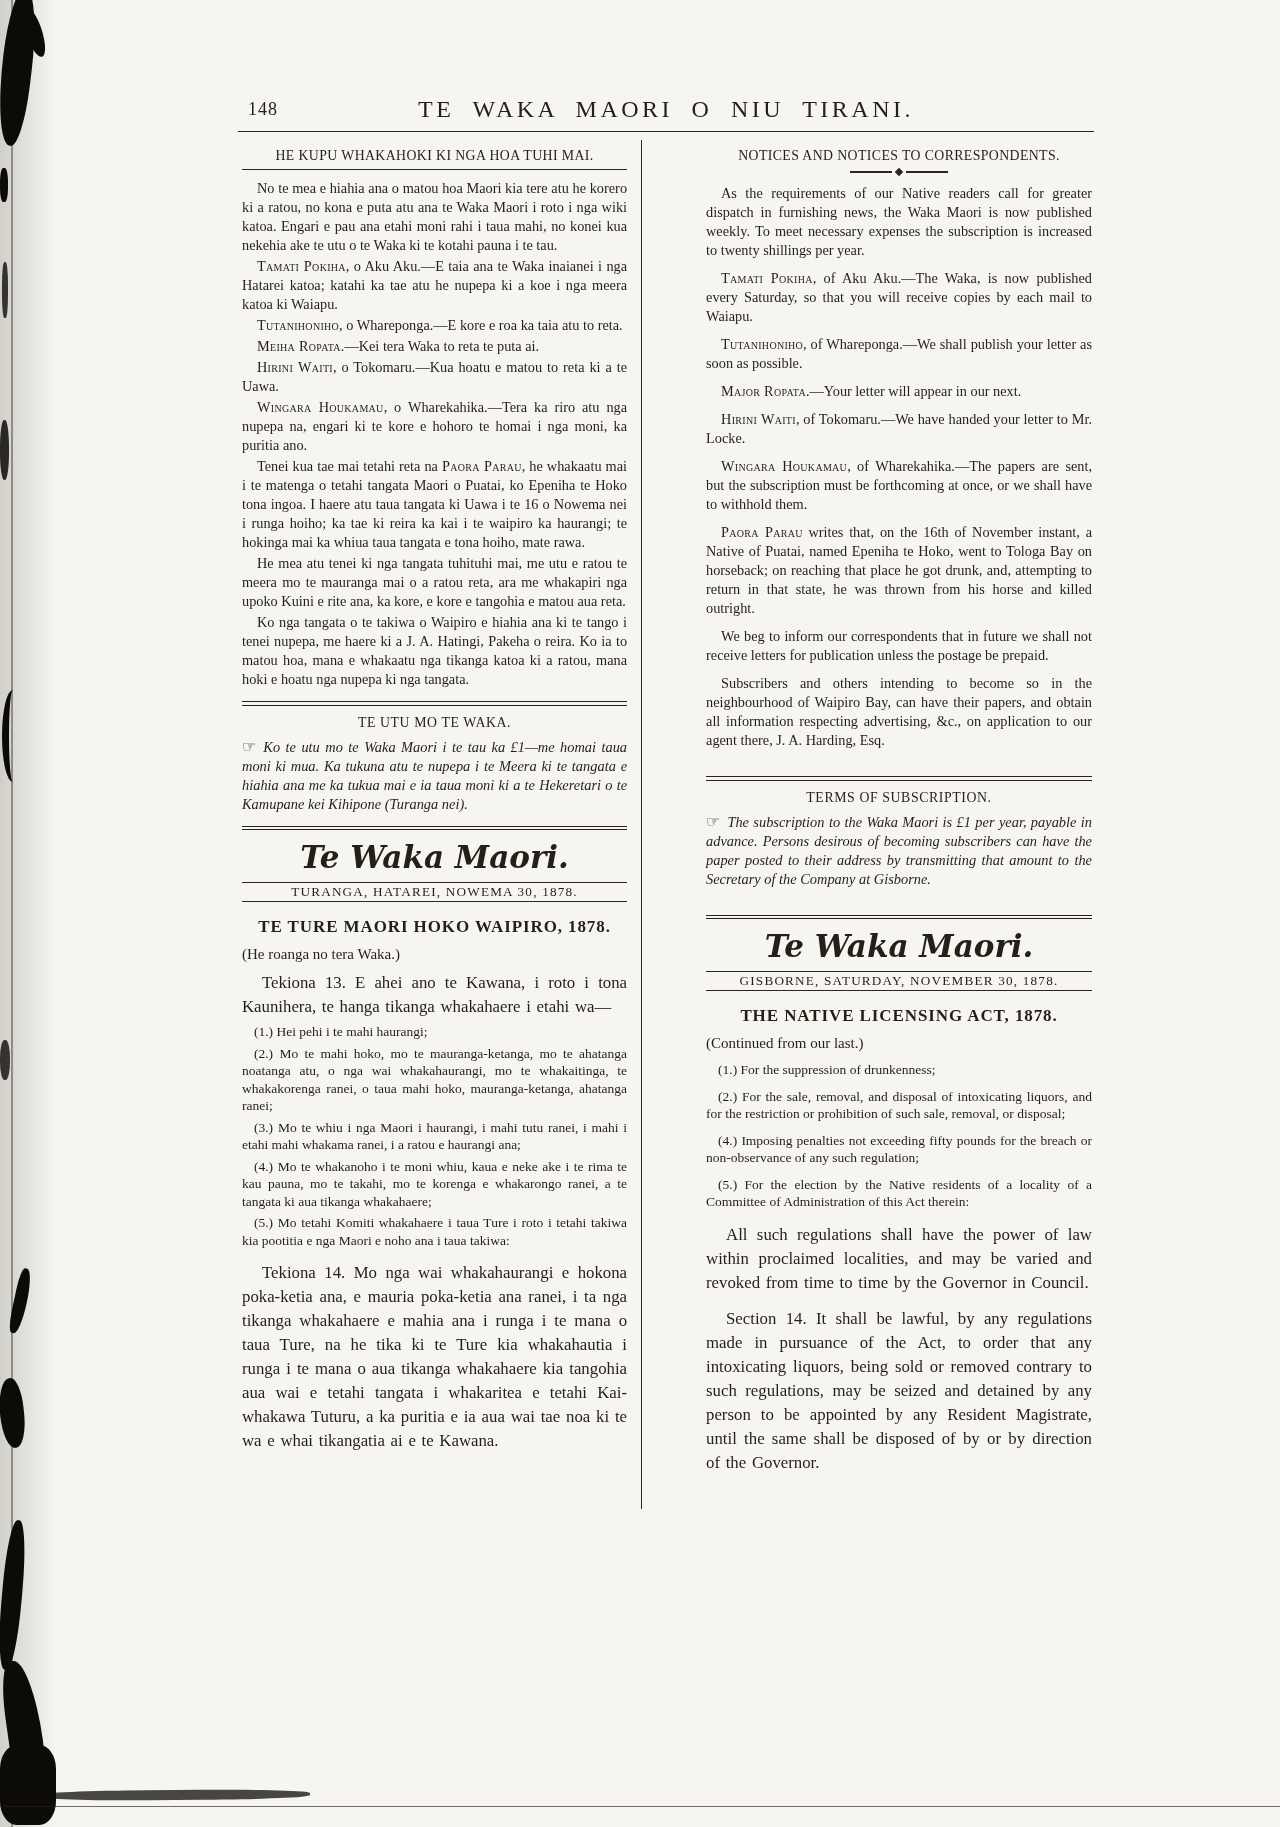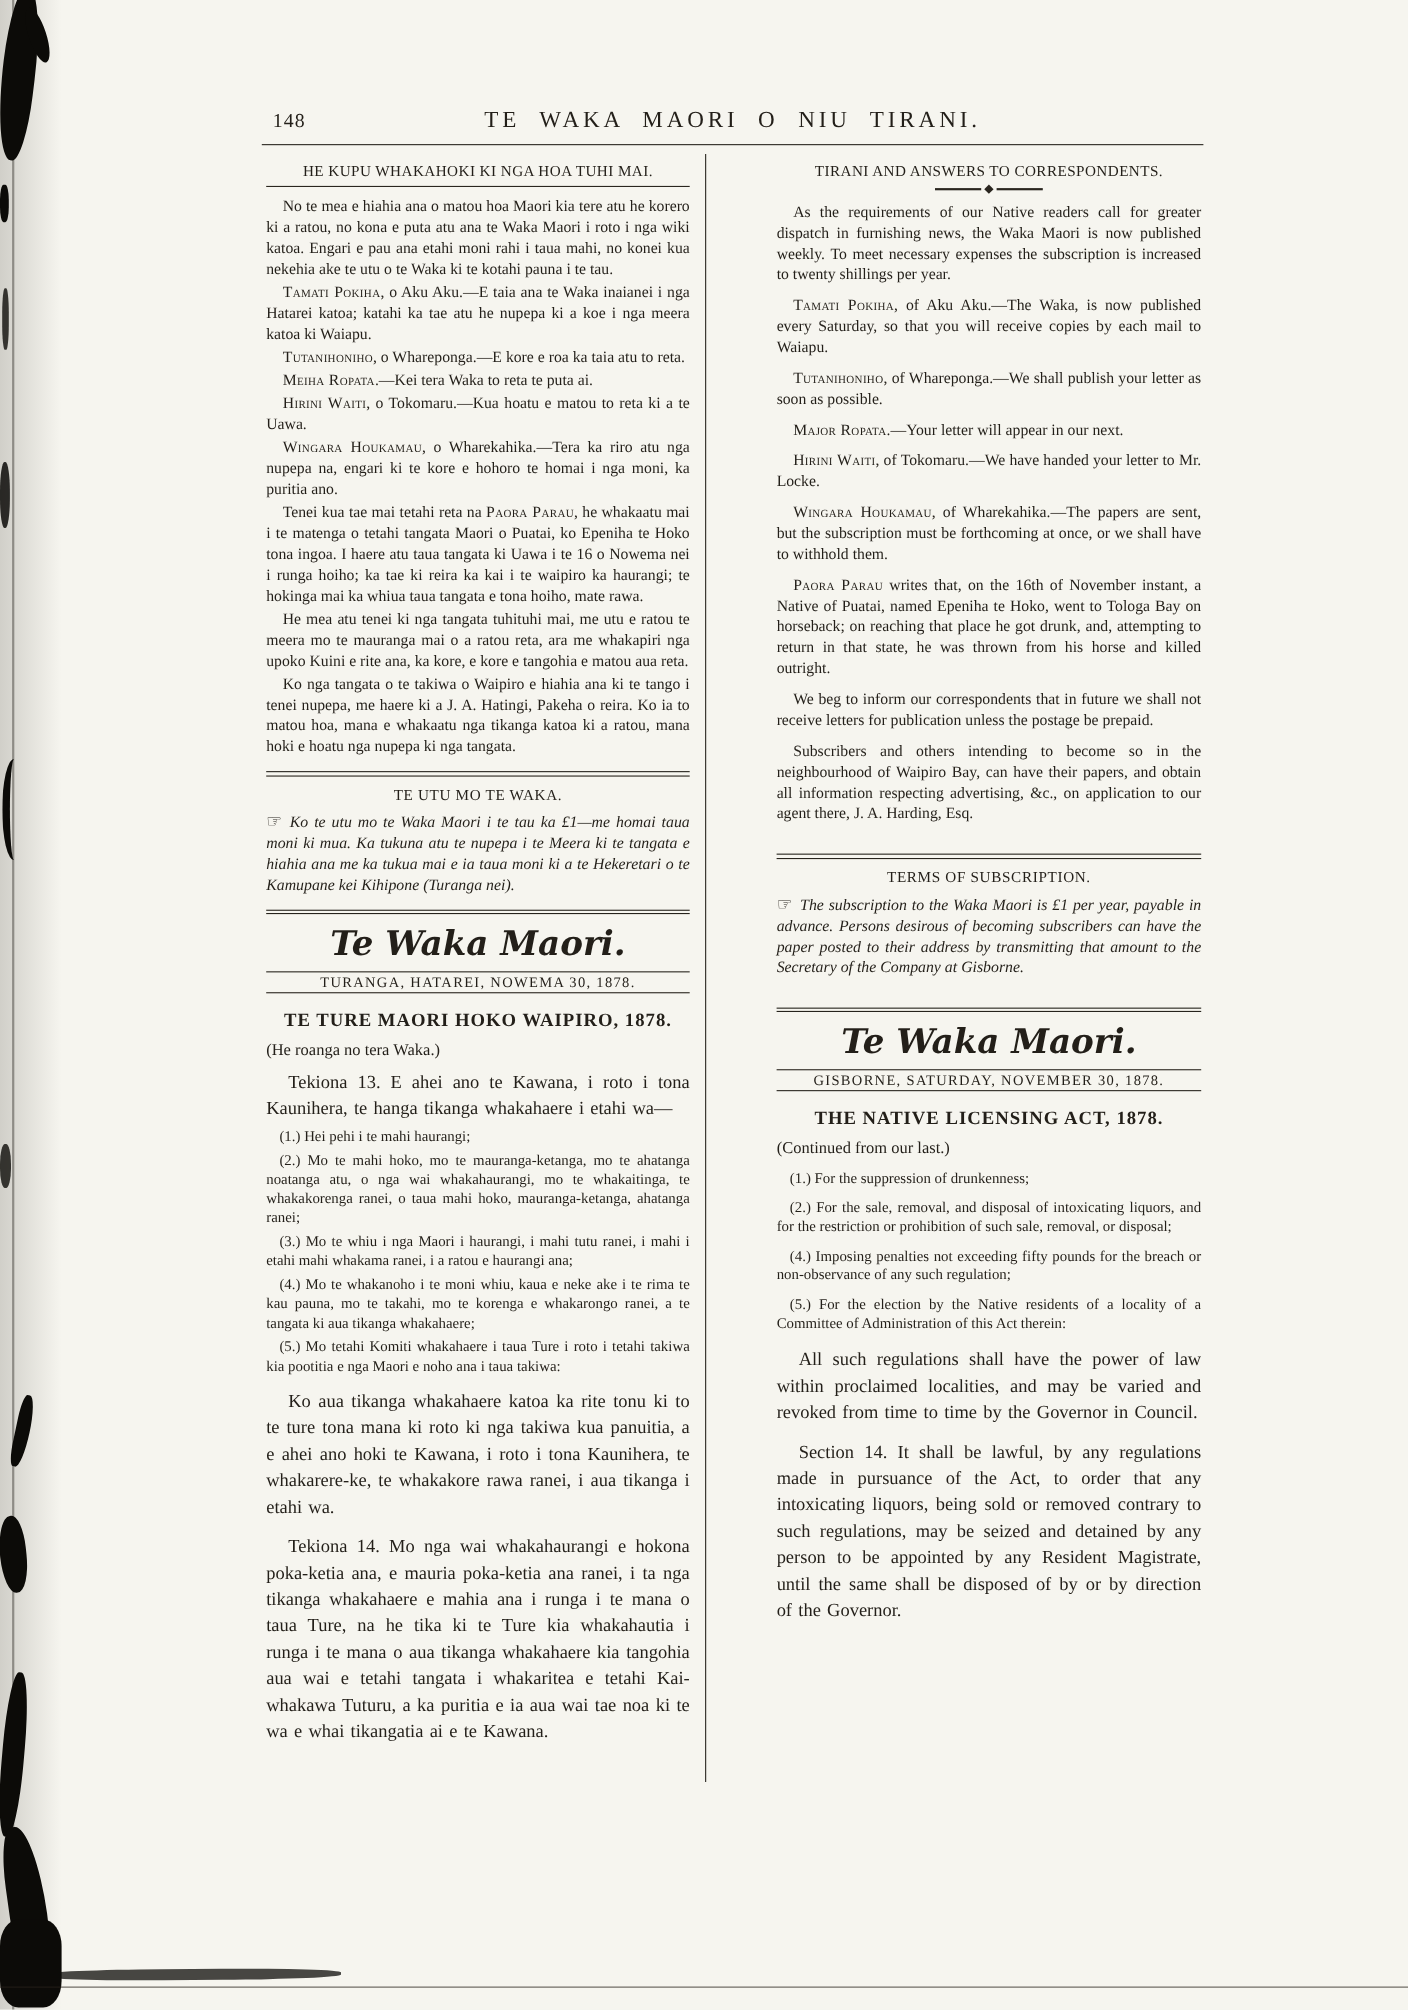--- a/index.html
+++ b/index.html
@@ -32,21 +32,21 @@
   .b11 { left:8px; top:1660px; width:34px; height:150px; border-radius:40% 60% 50% 50%; transform:rotate(-8deg); }
   .b12 { left:40px; top:1790px; width:270px; height:10px; border-radius:40%; opacity:.75; transform:rotate(-0.4deg); }
   .b13 { left:0; top:1745px; width:56px; height:80px; border-radius:30%; }
   .scratch { position:absolute; left:11px; top:0; width:2px; height:1827px; background:rgba(30,27,20,0.40); }
   .bottom-rule { position:absolute; left:0; right:0; top:1806px; border-top:1.5px solid rgba(40,36,28,0.65); }
 
   
   .sheet { position:absolute; left:238px; top:0; width:856px; }
   .pagehead { position:relative; margin-top:96px; height:28px; }
   .pagenum { position:absolute; left:10px; top:3px; font-size:18px; letter-spacing:1px; }
-  .pagetitle { text-align:center; font-size:21px; letter-spacing:3.5px; word-spacing:9px; }
+  .pagetitle { text-align:center; font-size:24px; letter-spacing:3.5px; word-spacing:9px; }
   .headrule { border-top:1.5px solid #2a261f; margin-top:7px; }
 
   .columns { display:flex; margin-top:8px; align-items:stretch;gap:48px; }
   .col { width:50%; }
   .col-left  { border-right:1.3px solid #2a261f; padding:0 14px 30px 4px; }
   .col-right { padding:0 2px 30px 16px; }
 
   .colhead { font-size:13.8px; font-weight:normal; text-align:center;
              letter-spacing:.4px; margin:8px 0 5px; }
   .colhead-rule { border-top:1px solid #2a261f; margin:2px 0 9px; }
@@ -148,26 +148,25 @@
       <div class="subhead">(He roanga no tera Waka.)</div>
 
       <p class="body-lg">Tekiona 13. E ahei ano te Kawana, i roto i tona Kaunihera, te hanga tikanga whakahaere i etahi wa—</p>
 
       <p class="reg"><span>(1.)</span> <span>Hei pehi i te mahi haurangi;</span></p>
       <p class="reg"><span>(2.)</span> <span>Mo te mahi hoko, mo te mauranga-ketanga, mo te ahatanga noatanga atu, o nga wai whakahaurangi, mo te whakaitinga, te whakakorenga ranei, o taua mahi hoko, mauranga-ketanga, ahatanga ranei;</span></p>
       <p class="reg"><span>(3.)</span> <span>Mo te whiu i nga Maori i haurangi, i mahi tutu ranei, i mahi i etahi mahi whakama ranei, i a ratou e haurangi ana;</span></p>
       <p class="reg"><span>(4.)</span> <span>Mo te whakanoho i te moni whiu, kaua e neke ake i te rima te kau pauna, mo te takahi, mo te korenga e whakarongo ranei, a te tangata ki aua tikanga whakahaere;</span></p>
       <p class="reg"><span>(5.)</span> <span>Mo tetahi Komiti whakahaere i taua Ture i roto i tetahi takiwa kia pootitia e nga Maori e noho ana i taua takiwa:</span></p>
 
-      <p class="body-lg mt">Ko aua tikanga whakahaere katoa ka rite tonu ki to te ture tona mana ki roto ki nga takiwa kua panuitia, a e ahei ano hoki te Kawana, i roto i tona Kaunihera, te whakarere-ke, te whakakore rawa ranei, i aua tikanga i etahi wa.</p>
       <p class="body-lg mt">Tekiona 14. Mo nga wai whakahaurangi e hokona poka-ketia ana, e mauria poka-ketia ana ranei, i ta nga tikanga whakahaere e mahia ana i runga i te mana o taua Ture, na he tika ki te Ture kia whakahautia i runga i te mana o aua tikanga whakahaere kia tangohia aua wai e tetahi tangata i whakaritea e tetahi Kai-whakawa Tuturu, a ka puritia e ia aua wai tae noa ki te wa e whai tikangatia ai e te Kawana.</p>
     </div>
 
     <div class="col col-right">
-      <h2 class="colhead">TIRANI AND ANSWERS TO CORRESPONDENTS.</h2>
+      <h2 class="colhead">NOTICES AND NOTICES TO CORRESPONDENTS.</h2>
       <div class="diamond-rule">
         <span class="dr-line"></span>
         <span class="dr-diamond"></span>
         <span class="dr-line"></span>
       </div>
 
       <p class="note">As the requirements of our Native readers call for greater dispatch in furnishing news, the Waka Maori is now published weekly. To meet necessary expenses the subscription is increased to twenty shillings per year.</p>
 
       <p class="note"><span class="sc">Tamati Pokiha</span><span>, of Aku Aku.—The Waka, is now published every Saturday, so that you will receive copies by each mail to Waiapu.</span></p>
       <p class="note"><span class="sc">Tutanihoniho</span><span>, of Whareponga.—We shall publish your letter as soon as possible.</span></p>

